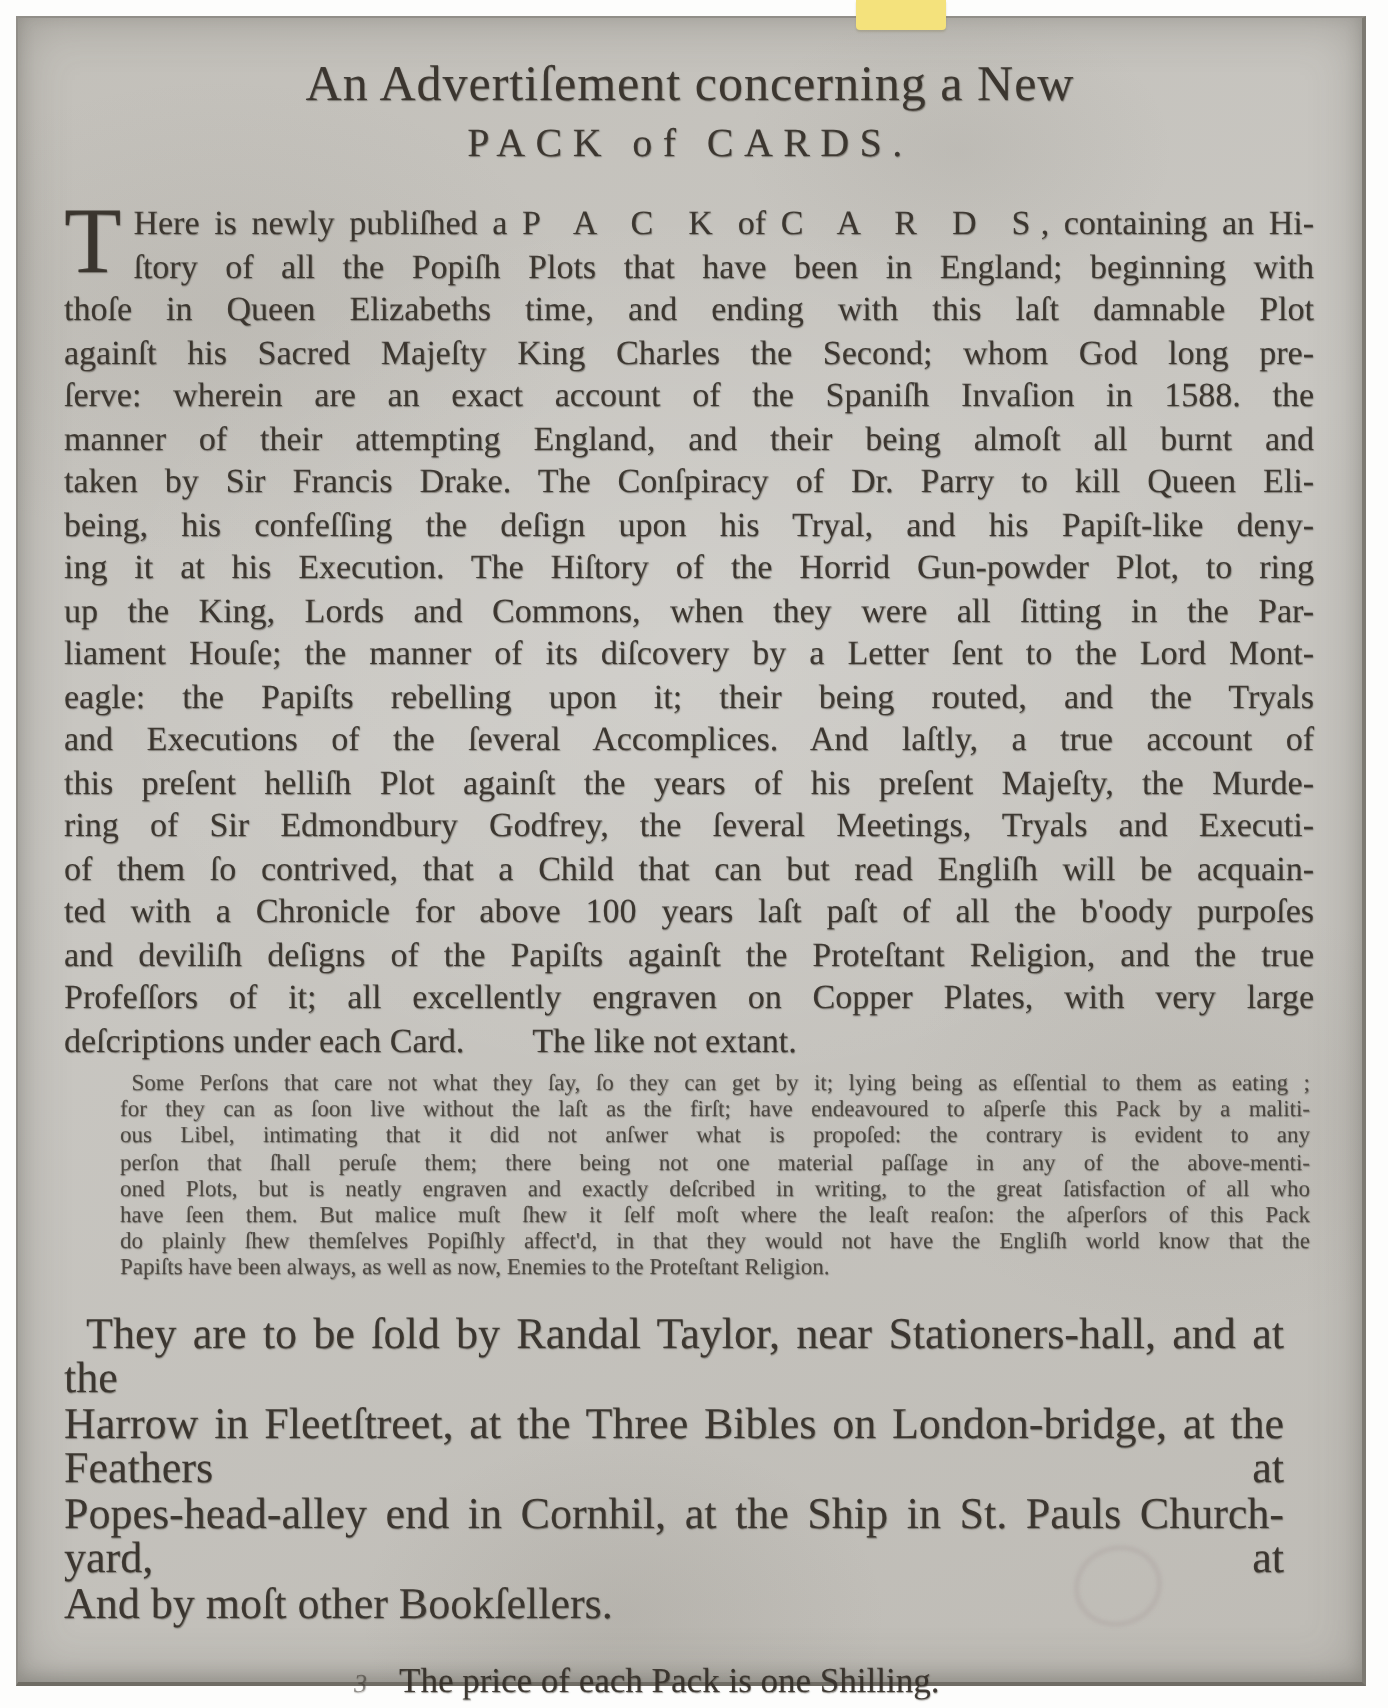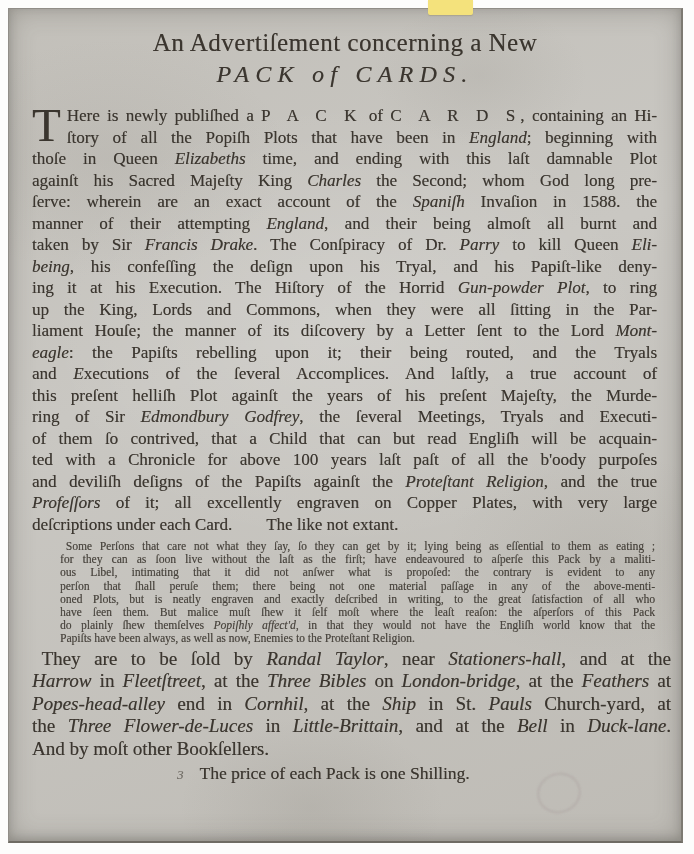--- a/index.html
+++ b/index.html
@@ -35,37 +35,37 @@
   .stamp{
     position:absolute;left:528px;top:764px;width:40px;height:36px;
     border:2px solid rgba(110,85,90,0.14);
     border-radius:50%;
     transform:rotate(-18deg);
     filter:blur(1px);
   }
   .ink{ text-shadow:0.3px 0.3px 0.6px rgba(56,52,46,0.55); }
   .title{ text-align:center; margin-top:20px; }
   .title-1{ font-size:25px; letter-spacing:0.5px; }
-  .title-2{ font-size:24px; letter-spacing:0.26em; margin-top:4px;font-style:italic; }
+  .title-2{ font-size:20px; letter-spacing:0.26em; margin-top:4px; }
   .para{ position:relative; }
   .main{ margin-top:17px; padding:0 24px 0 23px; font-size:17px; }
   .main .line{ line-height:21.5px; }
   .dropcap{
     float:left; font-size:47px; line-height:39px; height:41px;
     padding:1px 6px 0 0;
   }
   .lines .line{ text-align:justify; text-align-last:justify; white-space:nowrap_off; }
   .lines .line:last-child{ text-align-last:left;font-family:Liberation Serif, serif; }
-  .i{ font-style:italic; }
+  .i{ }
   .sp{ letter-spacing:0.30em; }
   .notice{ margin-top:5px; padding:0 26px 0 27px; font-size:11.5px; color:rgba(58,53,46,0.78); }
   .notice .line{ line-height:13.2px;margin-left:24px; }
-  .sellers{ margin-top:2px; padding:0 10px 0 23px; font-size:19px; }
+  .sellers{ margin-top:14px; padding:0 39px 0 23px; font-size:22px; }
   .sellers .line{ line-height:22.5px; }
-  .price{ margin-top:3px; padding-left:168px; font-size:17.5px; }
+  .price{ margin-top:17px; padding-left:168px; font-size:17.5px; }
   .sig-mark{ font-style:italic; font-size:13px; opacity:0.6; margin-right:16px; }
 </style>
 </head>
 <body>
 
 <div class="scan">
   <div class="sticker"></div>
 
   <div class="paper ink">
 
@@ -111,21 +111,20 @@
           <div class="line"><span>do plainly ſhew themſelves </span><span class="i">Popiſhly affect'd</span><span>, in that they would not have the Engliſh world know that the</span></div>
           <div class="line"><span>Papiſts have been always, as well as now, Enemies to the Proteſtant Religion.</span></div>
         </div>
     </div>
 
     <div class="para sellers">
       <div class="lines">
           <div class="line"><span> They are to be ſold by </span><span class="i">Randal Taylor</span><span>, near </span><span class="i">Stationers-hall</span><span>, and at the</span></div>
           <div class="line"><span class="i">Harrow</span><span> in </span><span class="i">Fleetſtreet</span><span>, at the </span><span class="i">Three Bibles</span><span> on </span><span class="i">London-bridge</span><span>, at the </span><span class="i">Feathers</span><span> at</span></div>
           <div class="line"><span class="i">Popes-head-alley</span><span> end in </span><span class="i">Cornhil</span><span>, at the </span><span class="i">Ship</span><span> in St. </span><span class="i">Pauls</span><span> Church-yard, at</span></div>
-          <div class="line"><span>the </span><span class="i">Three Flower-de-Luces</span><span> in </span><span class="i">Little-Brittain</span><span>, and at the </span><span class="i">Bell</span><span> in </span><span class="i">Duck-lane</span><span>.</span></div>
           <div class="line"><span>And by moſt other Bookſellers.</span></div>
         </div>
     </div>
 
     <div class="price">
       <span class="sig-mark">3</span><span>The price of each Pack is one Shilling.</span>
     </div>
 
     <div class="stamp"></div>
   </div>

